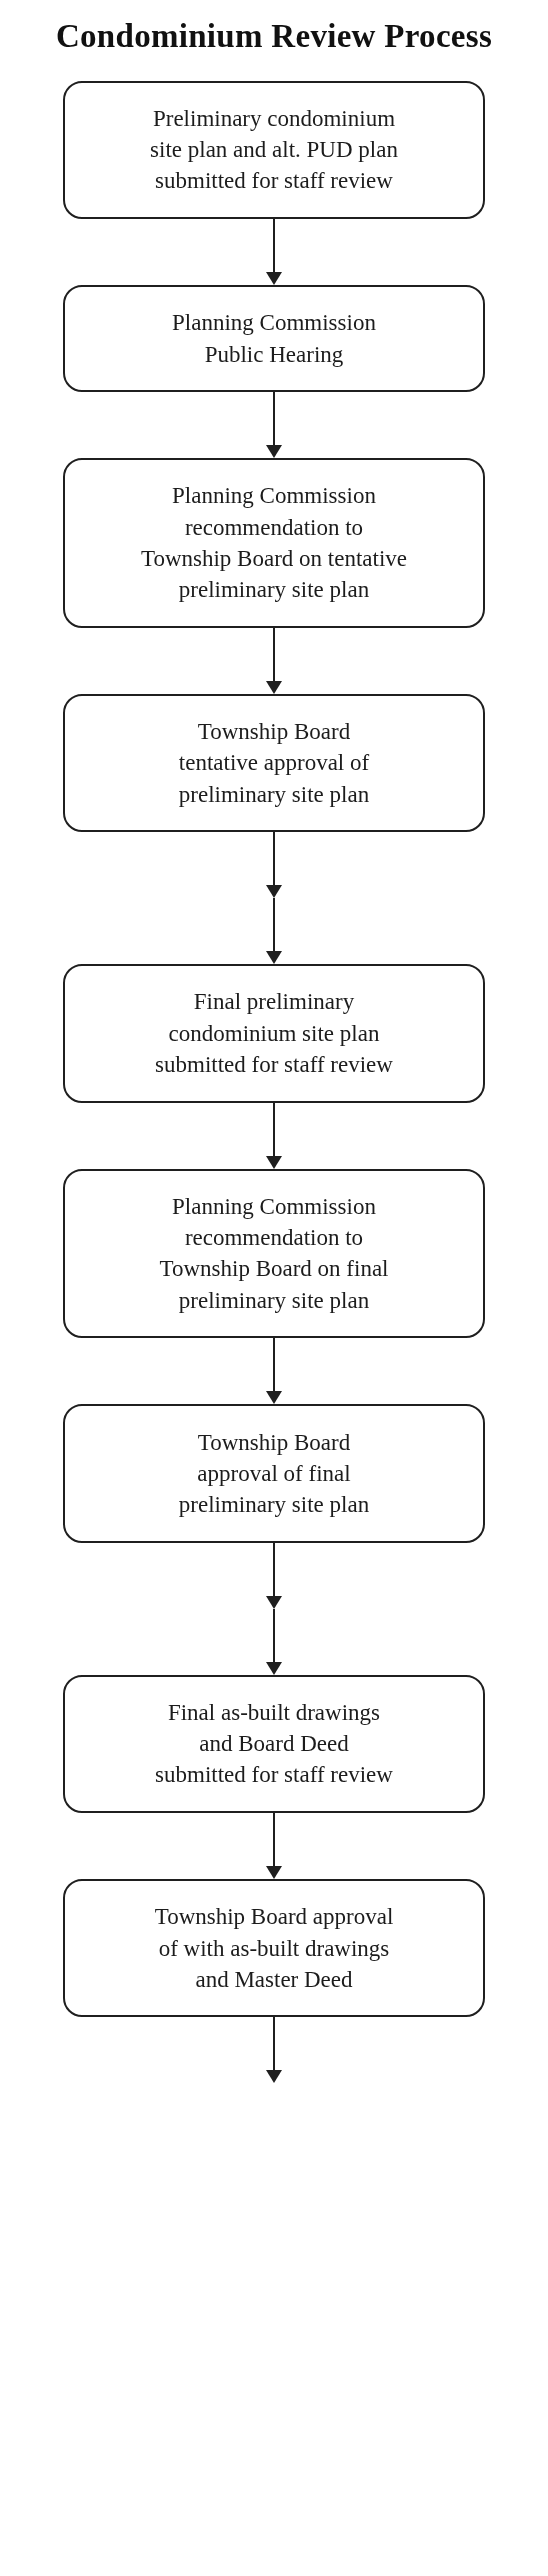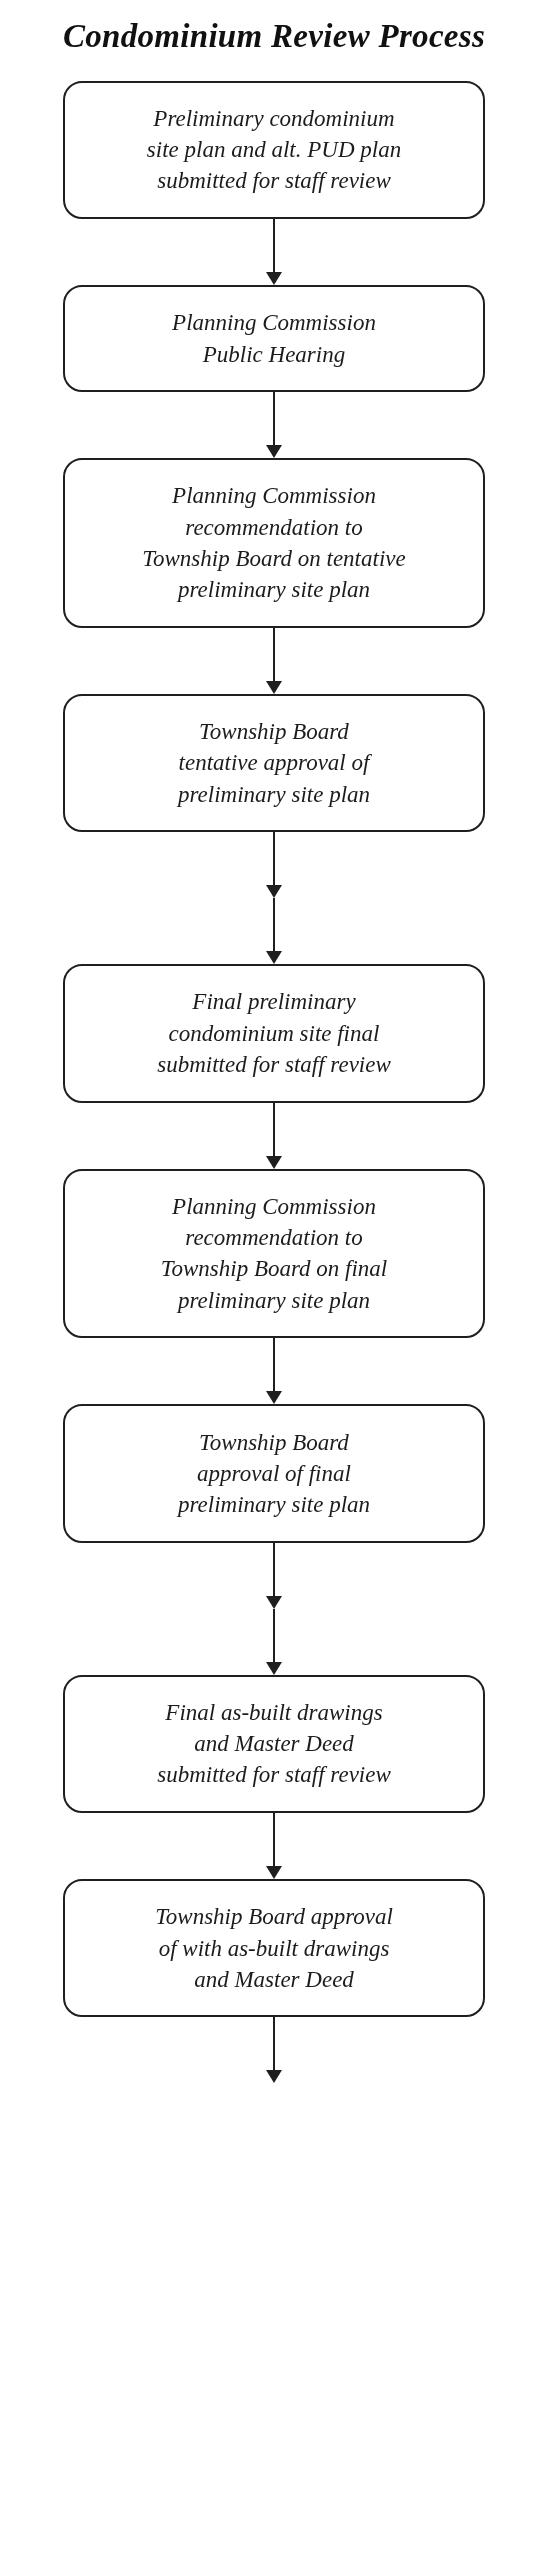--- a/index.html
+++ b/index.html
@@ -1,15 +1,15 @@
 <!DOCTYPE html>
 <html style="font-size:11px"><head>
 <meta charset="utf-8">
 <style>
-  * { box-sizing: border-box; margin: 0; padding: 0; font-style: italic; }
+  * { box-sizing: border-box; margin: 0; padding: 0; }
 
   html, body {
     background: #ffffff;
   }
 
   body {
     width: 548px;
     min-height: 2576px;
     font-family: "Liberation Serif", "DejaVu Serif", serif;
     color: #1c1c1c;
@@ -129,21 +129,21 @@
   </div>
 
 
   <div class="arrow">
     <div class="shaft"></div>
     <div class="head"></div>
   </div>
 
   <div class="box">
     <span class="box-label">Final preliminary
-condominium site final
+condominium site plan
 submitted for staff review</span>
   </div>
 
   <div class="arrow">
     <div class="shaft"></div>
     <div class="head"></div>
   </div>
 
   <div class="box">
     <span class="box-label">Planning Commission
@@ -169,21 +169,21 @@
   </div>
 
 
   <div class="arrow">
     <div class="shaft"></div>
     <div class="head"></div>
   </div>
 
   <div class="box">
     <span class="box-label">Final as-built drawings
-and Master Deed
+and Board Deed
 submitted for staff review</span>
   </div>
 
   <div class="arrow">
     <div class="shaft"></div>
     <div class="head"></div>
   </div>
 
   <div class="box">
     <span class="box-label">Township Board approval

